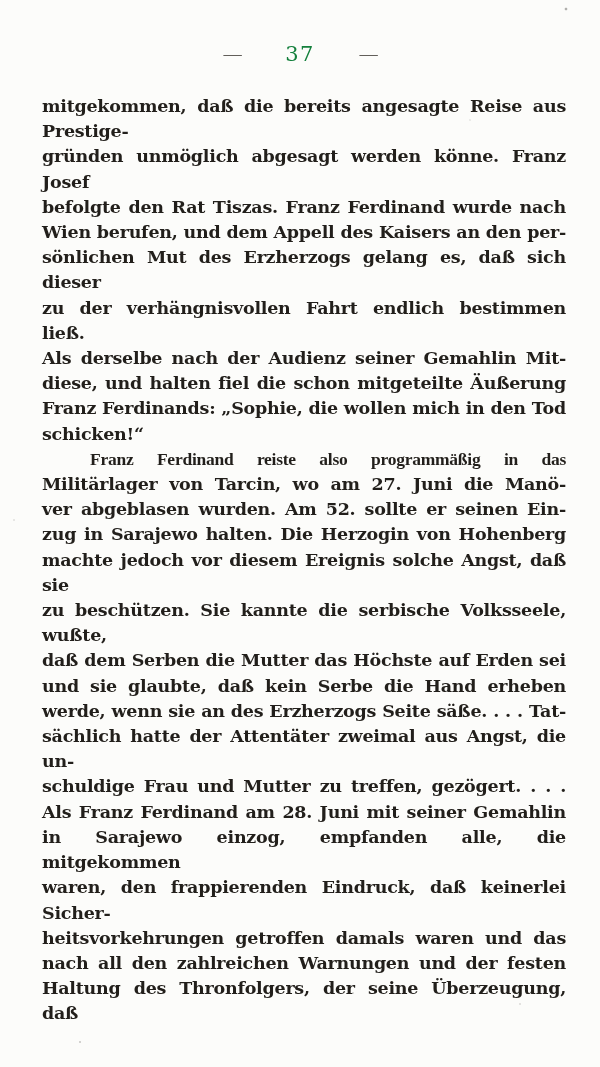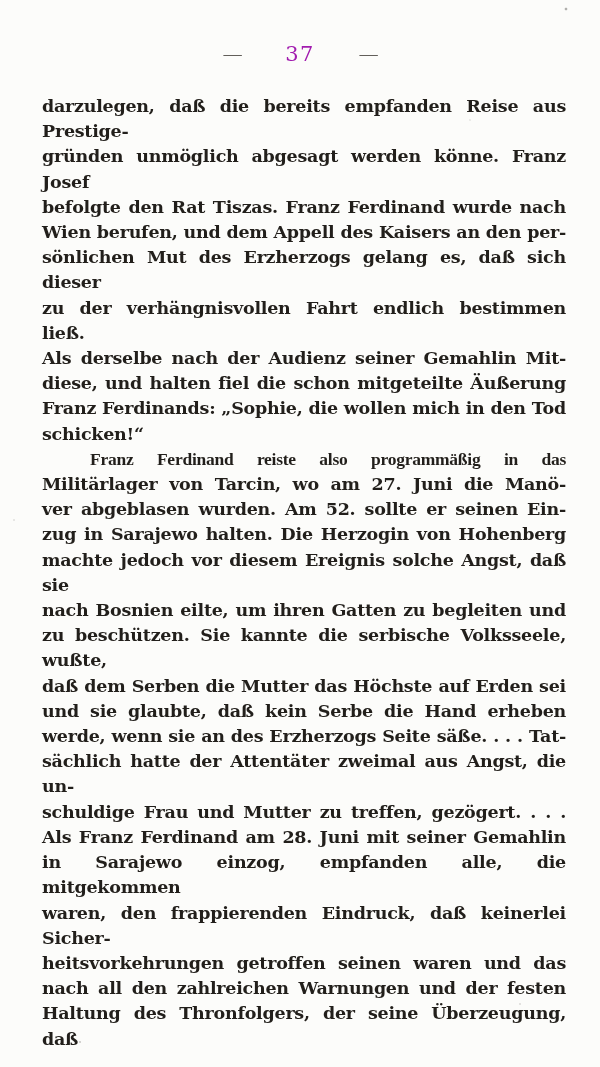--- a/index.html
+++ b/index.html
@@ -34,21 +34,21 @@
     user-select: none;
   }
   .page-header .dash {
     font-size: 15px;
     color: #5d5a55;
     letter-spacing: -1px;
     transform: scaleX(1.35);
   }
   .page-header .num {
     font-size: 21px;
-    color: #a21caf;
+    color: #15803d;
     letter-spacing: 1.5px;
   }
 
   .text-block {
     margin-top: 26px;
     padding: 0 34px 0 42px;
     font-weight: bold;
     font-size: 17.5px;
     line-height: 25.2px;
     letter-spacing: -0.25px;
@@ -66,44 +66,43 @@
 <body>
 
 <div class="page-header">
   <span class="dash">—</span>
   <span class="num">37</span>
   <span class="dash">—</span>
 </div>
 
 <div class="text-block">
     <div class="para">
-      <div class="line">darzulegen, daß die bereits empfanden Reise aus Prestige-</div>
+      <div class="line">mitgekommen, daß die bereits angesagte Reise aus Prestige-</div>
       <div class="line">gründen unmöglich abgesagt werden könne. Franz Josef</div>
       <div class="line">befolgte den Rat Tiszas. Franz Ferdinand wurde nach</div>
       <div class="line">Wien berufen, und dem Appell des Kaisers an den per-</div>
       <div class="line">sönlichen Mut des Erzherzogs gelang es, daß sich dieser</div>
       <div class="line">zu der verhängnisvollen Fahrt endlich bestimmen ließ.</div>
       <div class="line">Als derselbe nach der Audienz seiner Gemahlin Mit-</div>
       <div class="line">diese, und halten fiel die schon mitgeteilte Äußerung</div>
       <div class="line">Franz Ferdinands: „Sophie, die wollen mich in den Tod</div>
       <div class="line short">schicken!“</div>
     </div>
     <div class="para">
       <div class="line indent">Franz Ferdinand reiste also programmäßig in das</div>
       <div class="line">Militärlager von Tarcin, wo am 27. Juni die Manö-</div>
       <div class="line">ver abgeblasen wurden. Am 52. sollte er seinen Ein-</div>
       <div class="line">zug in Sarajewo halten. Die Herzogin von Hohenberg</div>
       <div class="line">machte jedoch vor diesem Ereignis solche Angst, daß sie</div>
-      <div class="line">nach Bosnien eilte, um ihren Gatten zu begleiten und</div>
       <div class="line">zu beschützen. Sie kannte die serbische Volksseele, wußte,</div>
       <div class="line">daß dem Serben die Mutter das Höchste auf Erden sei</div>
       <div class="line">und sie glaubte, daß kein Serbe die Hand erheben</div>
       <div class="line">werde, wenn sie an des Erzherzogs Seite säße. . . . Tat-</div>
       <div class="line">sächlich hatte der Attentäter zweimal aus Angst, die un-</div>
       <div class="line">schuldige Frau und Mutter zu treffen, gezögert. . . .</div>
       <div class="line">Als Franz Ferdinand am 28. Juni mit seiner Gemahlin</div>
       <div class="line">in Sarajewo einzog, empfanden alle, die mitgekommen</div>
       <div class="line">waren, den frappierenden Eindruck, daß keinerlei Sicher-</div>
-      <div class="line">heitsvorkehrungen getroffen seinen waren und das</div>
+      <div class="line">heitsvorkehrungen getroffen damals waren und das</div>
       <div class="line">nach all den zahlreichen Warnungen und der festen</div>
       <div class="line">Haltung des Thronfolgers, der seine Überzeugung, daß</div>
     </div>
   </div>
 
 </body></html>

